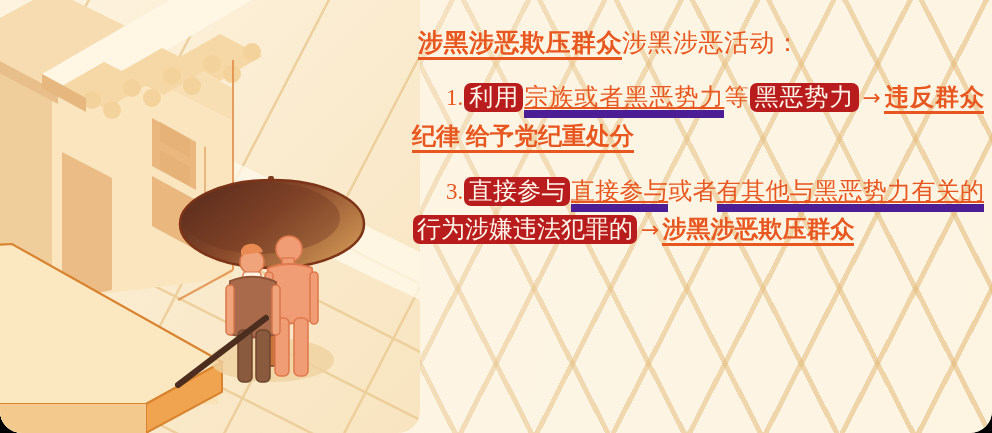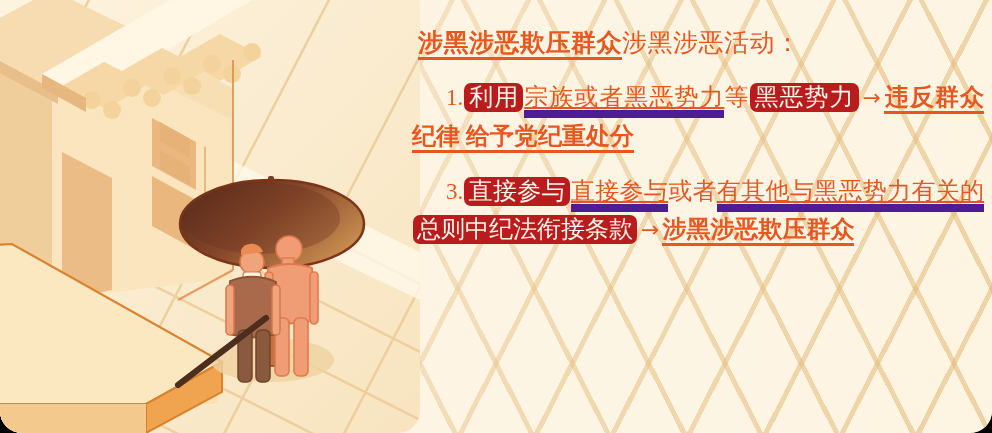--- a/index.html
+++ b/index.html
@@ -203,17 +203,17 @@
   </div>
 
   <div class="content">
 
     <div class="title">
       <span class="hl">涉黑涉恶欺压群众</span><span>涉黑涉恶活动：</span>
     </div>
 
     <div id="items">
         <div class="item"><span class="num">1.</span><span class="box">利用</span><span class="u">宗族或者黑恶势力</span><span>等</span><span class="box">黑恶势力</span><span class="arrow">→</span><span class="concl">违反群众纪律 给予党纪重处分</span></div>
-        <div class="item"><span class="num">3.</span><span class="box">直接参与</span><span class="u">直接参与</span><span>或者</span><span class="u">有其他与黑恶势力有关的</span><span class="box">总则中纪法衔接条款</span><span class="arrow">→</span><span class="concl">涉黑涉恶欺压群众</span></div>
+        <div class="item"><span class="num">3.</span><span class="box">直接参与</span><span class="u">直接参与</span><span>或者</span><span class="u">有其他与黑恶势力有关的</span><span class="box">行为涉嫌违法犯罪的</span><span class="arrow">→</span><span class="concl">涉黑涉恶欺压群众</span></div>
       </div>
 
   </div>
 </div>
 
 </body></html>

